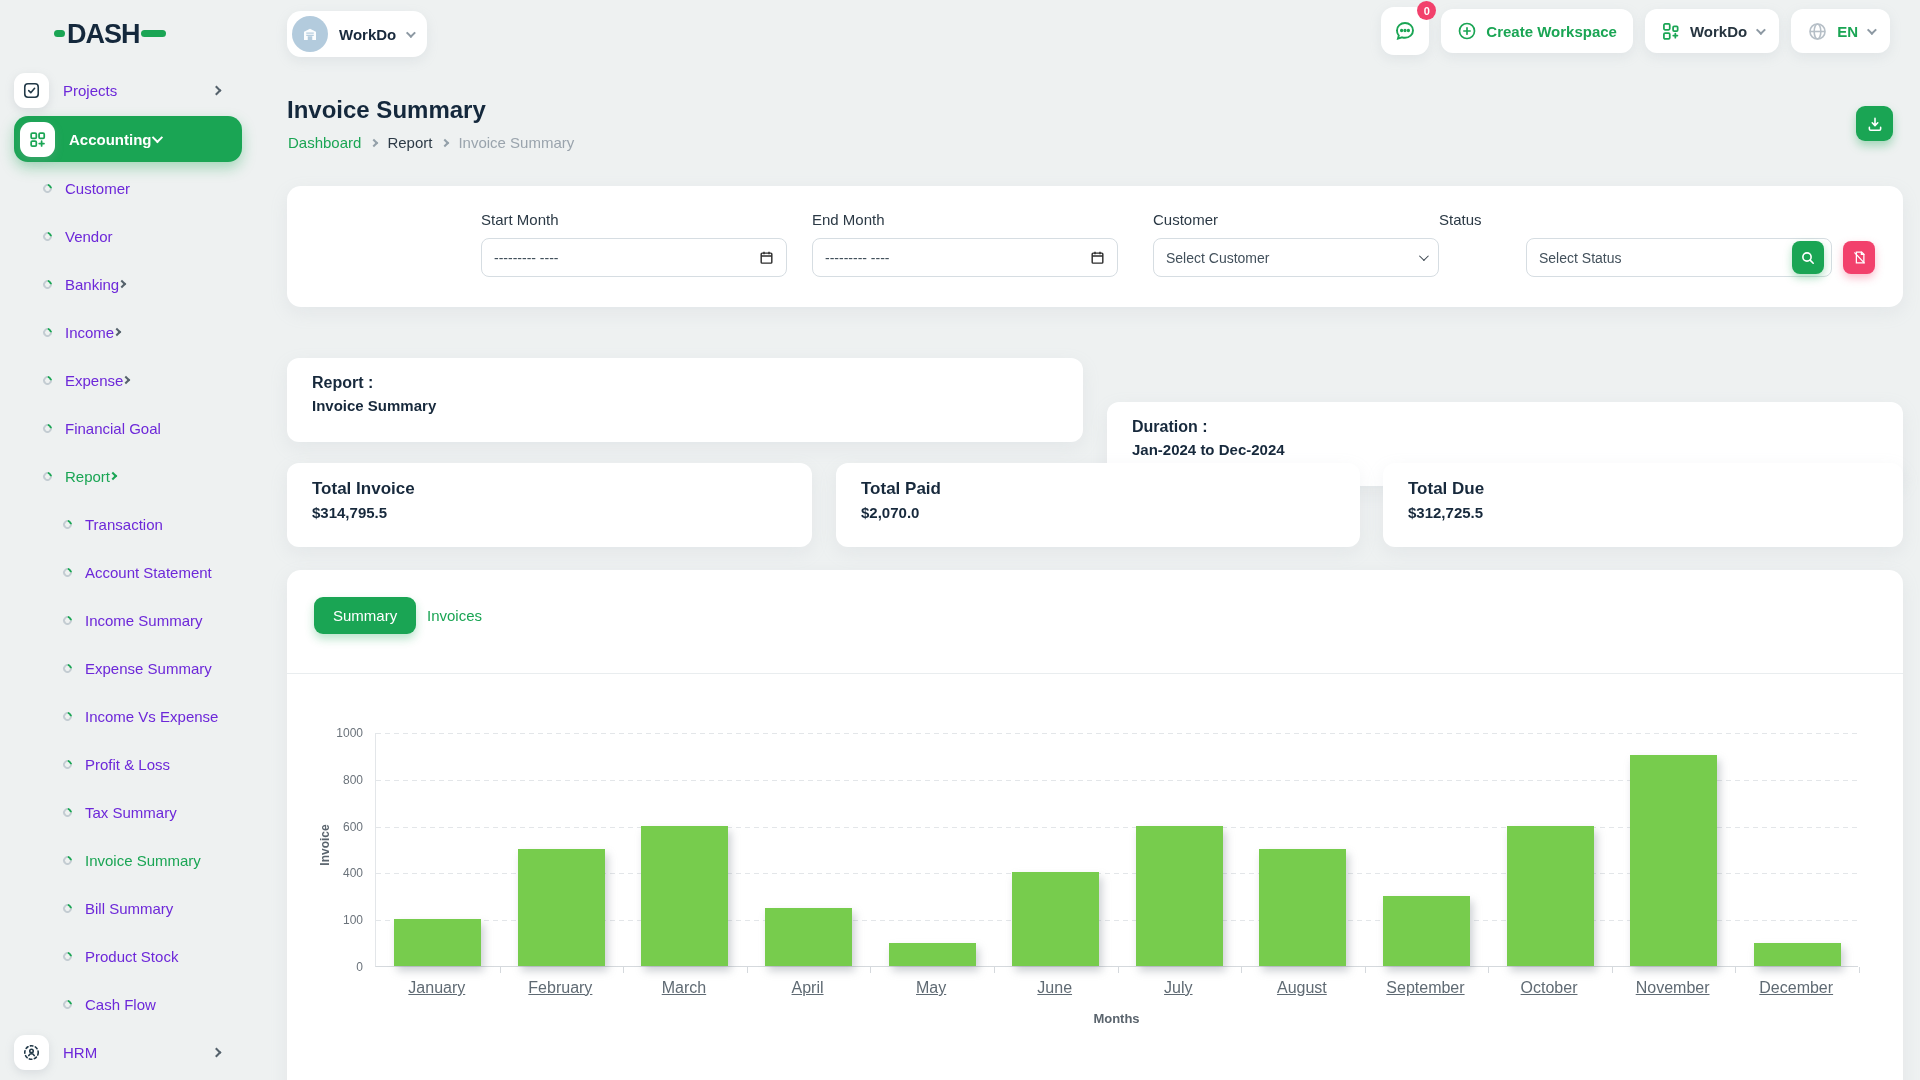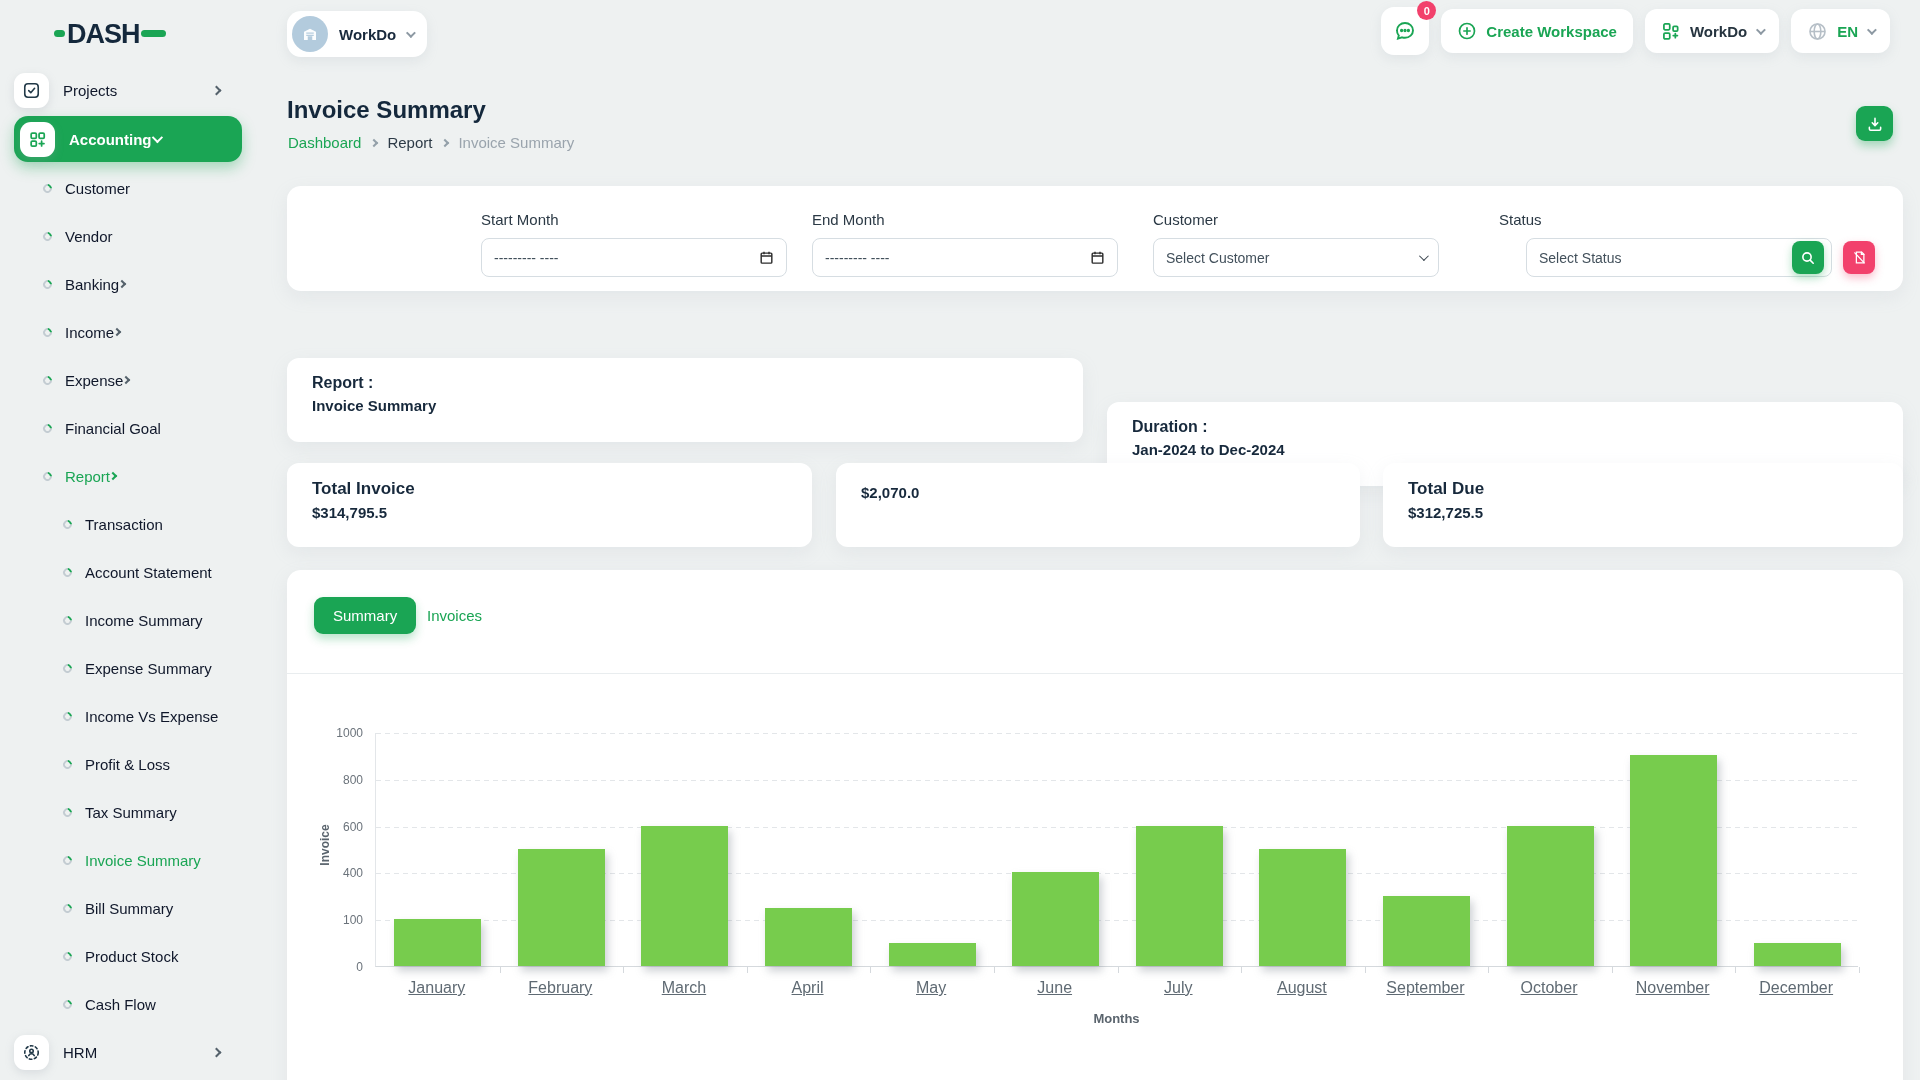--- a/index.html
+++ b/index.html
@@ -19,21 +19,21 @@
   
   .sidebar { position:absolute; left:0; top:0; width:260px; height:1080px; }
   .logo { position:absolute; left:54px; top:15px; }
   .nav { position:absolute; top:66px; left:0; width:260px; }
   .nav-row { height:48px; display:flex; align-items:center; padding-left:14px; cursor:pointer; }
   .icon-tile {
     width:35px; height:35px; background:#fff; border-radius:11px;
     box-shadow:0 3px 8px rgba(150,160,170,.25);
     display:flex; align-items:center; justify-content:center; flex:0 0 auto;
   }
-  .nav-label { margin-left:14px; font-size:15px; color:#0f172a; }
+  .nav-label { margin-left:14px; font-size:15px; color:#6d28d9; }
   .nav-row .spacer { flex:1; }
   .nav-row .caret-r { margin-right:40px; width:7px; height:7px; }
   .pill-active {
     margin:2px 18px 2px 14px; height:46px; background:#1aa554; border-radius:14px;
     display:flex; align-items:center; padding-left:6px; cursor:pointer;
     box-shadow:0 6px 14px rgba(26,165,84,.35);
   }
   .pill-active .nav-label { color:#fff; font-weight:bold; }
   .pill-active .caret-d { border-color:#fff; margin-right:16px; }
   .sub-row { height:48px; display:flex; align-items:center; padding-left:43px; cursor:pointer; }
@@ -80,21 +80,21 @@
   .breadcrumb .sep { width:6px; height:6px; border-right:2px solid #93a0a9; border-bottom:2px solid #93a0a9; transform:rotate(-45deg); }
   .bc-link { color:#1aa554; cursor:pointer; }
   .bc-mid { color:#2c3a46; cursor:pointer; }
   .bc-cur { color:#9aa4ad; }
   .dl-btn {
     position:absolute; left:1856px; top:106px; width:37px; height:35px; background:#1aa554;
     border-radius:9px; display:flex; align-items:center; justify-content:center; cursor:pointer;
     box-shadow:0 5px 10px rgba(26,165,84,.35);
   }
   
-  .filter-card { left:287px; top:186px; width:1616px; height:105px; }
+  .filter-card { left:287px; top:186px; width:1616px; height:121px; }
   .f-label { position:absolute; font-size:15px; color:#2b3945; }
   .field {
     position:absolute; height:39px; border:1px solid #d6dde2; border-radius:8px; background:#fff;
     display:flex; align-items:center; padding:0 12px; font-size:14px; color:#42505b; cursor:pointer;
   }
   .field .spacer { flex:1; }
   .sel-caret { width:7px; height:7px; border-right:1.8px solid #39444e; border-bottom:1.8px solid #39444e; transform:rotate(45deg) translateY(-2px); }
   .ic-btn { position:absolute; width:32px; height:33px; border-radius:8px; display:flex; align-items:center; justify-content:center; cursor:pointer; }
   .ic-btn.search { background:#1aa554; box-shadow:0 4px 9px rgba(26,165,84,.35); }
   .ic-btn.reset { background:#f2416c; box-shadow:0 4px 9px rgba(242,65,108,.35); }
@@ -356,21 +356,21 @@
     </svg>
   </div>
 
   <span class="f-label" style="left:866px; top:25px;">Customer</span>
   <div class="field" style="left:866px; top:52px; width:286px;">
     <span>Select Customer</span>
     <span class="spacer"></span>
       <span class="sel-caret"></span>
   </div>
 
-  <span class="f-label" style="left:1212px; top:25px;">Status</span>
+  <span class="f-label" style="left:1152px; top:25px;">Status</span>
   <div class="field" style="left:1239px; top:52px; width:306px;">
     <span>Select Status</span>
     <span class="spacer"></span>
       <span class="sel-caret"></span>
   </div>
 
   <div class="ic-btn search" style="left:1505px; top:55px;">
     <svg width="16" height="16" viewBox="0 0 24 24" fill="none" stroke="#fff" stroke-width="2.4" stroke-linecap="round">
       <circle cx="10.5" cy="10.5" r="6.2"></circle>
         <path d="M15.2 15.2l4.6 4.6"></path>
@@ -392,20 +392,21 @@
 <div class="card info-card" style="left:1107px; top:358px; width:796px;margin-top:44px;">
   <div class="info-label">Duration :</div>
   <div class="info-value">Jan-2024 to Dec-2024</div>
 </div>
 
 <div class="card info-card" style="left:287px; top:463px; width:525px;">
   <div class="info-label" style="font-size:17px;">Total Invoice</div>
   <div class="info-value">$314,795.5</div>
 </div>
 <div class="card info-card" style="left:836px; top:463px; width:524px;">
+  <div class="info-label" style="font-size:17px;">Total Paid</div>
   <div class="info-value">$2,070.0</div>
 </div>
 <div class="card info-card" style="left:1383px; top:463px; width:520px;">
   <div class="info-label" style="font-size:17px;">Total Due</div>
   <div class="info-value">$312,725.5</div>
 </div>
 
 <div class="card chart-card">
   <div class="tab-pill">Summary</div>
   <div class="tab-link">Invoices</div>

